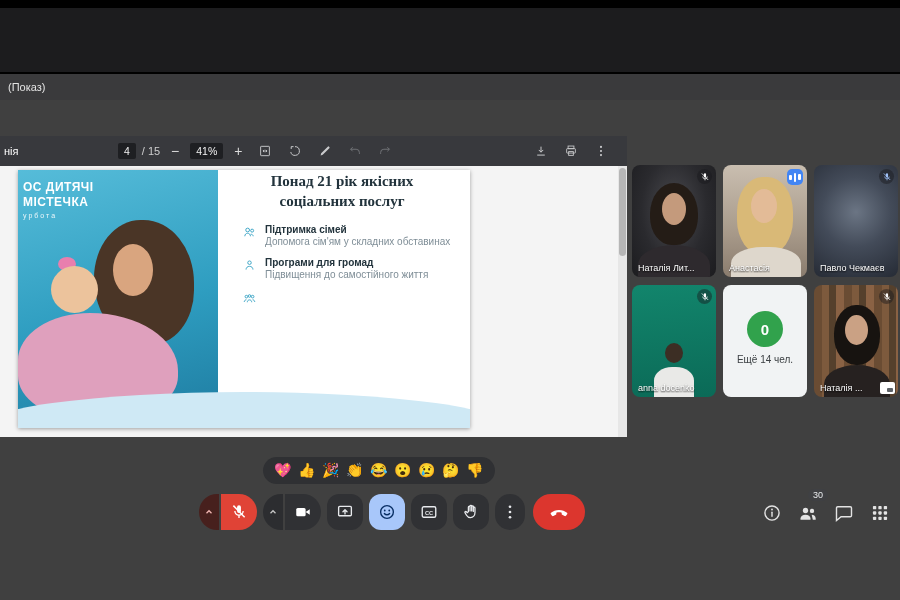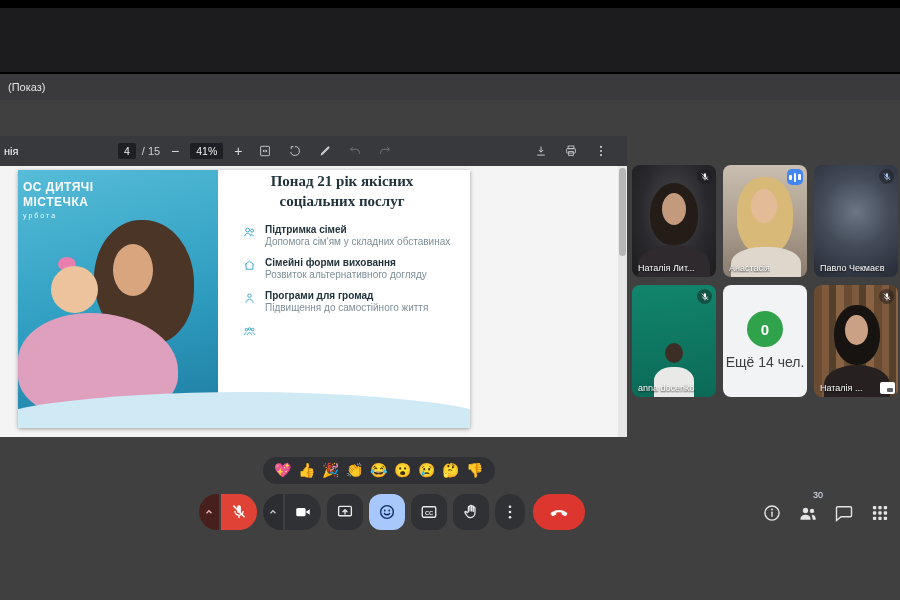--- a/index.html
+++ b/index.html
@@ -65,21 +65,21 @@
   .p-body1{position:absolute;left:6px;bottom:-8px;width:72px;height:40px;background:#2e2a2e;border-radius:50% 50% 0 0}
   .p-hair2{position:absolute;left:14px;top:12px;width:56px;height:78px;background:#d9b977;border-radius:45%}
   .p-face2{position:absolute;left:28px;top:24px;width:26px;height:34px;background:#e3bb97;border-radius:50%}
   .p-body2{position:absolute;left:8px;bottom:-6px;width:70px;height:36px;background:#ded7cc;border-radius:45% 45% 0 0}
   .p-head3{position:absolute;left:33px;top:58px;width:18px;height:20px;background:#3c2e24;border-radius:50%}
   .p-body3{position:absolute;left:22px;bottom:0;width:40px;height:30px;background:#e9e9e7;border-radius:45% 45% 0 0}
   .p-hair6{position:absolute;left:20px;top:20px;width:46px;height:60px;background:#171310;border-radius:48%}
   .p-face6{position:absolute;left:31px;top:30px;width:23px;height:30px;background:#caa184;border-radius:50%}
   .p-body6{position:absolute;left:10px;bottom:-6px;width:66px;height:38px;background:#262120;border-radius:50% 50% 0 0}
   .more-avatar{width:36px;height:36px;border-radius:50%;background:#31a24c;color:#fff;font-size:15px;font-weight:bold;display:flex;align-items:center;justify-content:center;margin:26px auto 7px}
-  .more-label{text-align:center;color:#3c4043;font-size:14px}
+  .more-label{text-align:center;color:#3c4043;font-size:10px}
   .pip-btn{position:absolute;right:3px;bottom:3px;width:15px;height:12px;background:#fff;border-radius:2px;z-index:5;display:flex;align-items:flex-end;justify-content:flex-end;padding:2px}
   .pip-btn i{display:block;width:6px;height:4px;background:#5f6368;border-radius:1px}
 
   
   .reactions{position:absolute;left:263px;top:357px;height:27px;background:#2f3033;border-radius:14px;display:flex;align-items:center;gap:2px;padding:0 9px}
   .emoji{width:22px;text-align:center;font-size:14px;line-height:27px;cursor:pointer}
 
   
   .controls{position:absolute;left:199px;top:394px;display:flex;align-items:center;gap:6px;height:36px}
   .grp{display:flex;gap:2px}
@@ -206,31 +206,20 @@
                     </svg>
                 </span>
                 <div>
                   <div class="s-head">Підтримка сімей</div>
                   <div class="s-desc">Допомога сім'ям у складних обставинах</div>
                 </div>
               </div>
               <div class="s-item">
                 <span class="s-icon">
                   <svg viewBox="0 0 24 24" fill="none" stroke="currentColor" stroke-width="1.5">
-                      <path d="M4.5 11L12 5l7.5 6M6.5 10v8h11v-8"></path>
-                    </svg>
-                </span>
-                <div>
-                  <div class="s-head">Сімейні форми виховання</div>
-                  <div class="s-desc">Розвиток альтернативного догляду</div>
-                </div>
-              </div>
-              <div class="s-item">
-                <span class="s-icon">
-                  <svg viewBox="0 0 24 24" fill="none" stroke="currentColor" stroke-width="1.5">
                       <circle cx="12" cy="7.5" r="2.8"></circle>
                       <path d="M6.5 18.5c0-3.2 2.4-5.2 5.5-5.2s5.5 2 5.5 5.2"></path>
                     </svg>
                 </span>
                 <div>
                   <div class="s-head">Програми для громад</div>
                   <div class="s-desc">Підвищення до самостійного життя</div>
                 </div>
               </div>
               <div class="s-item">

